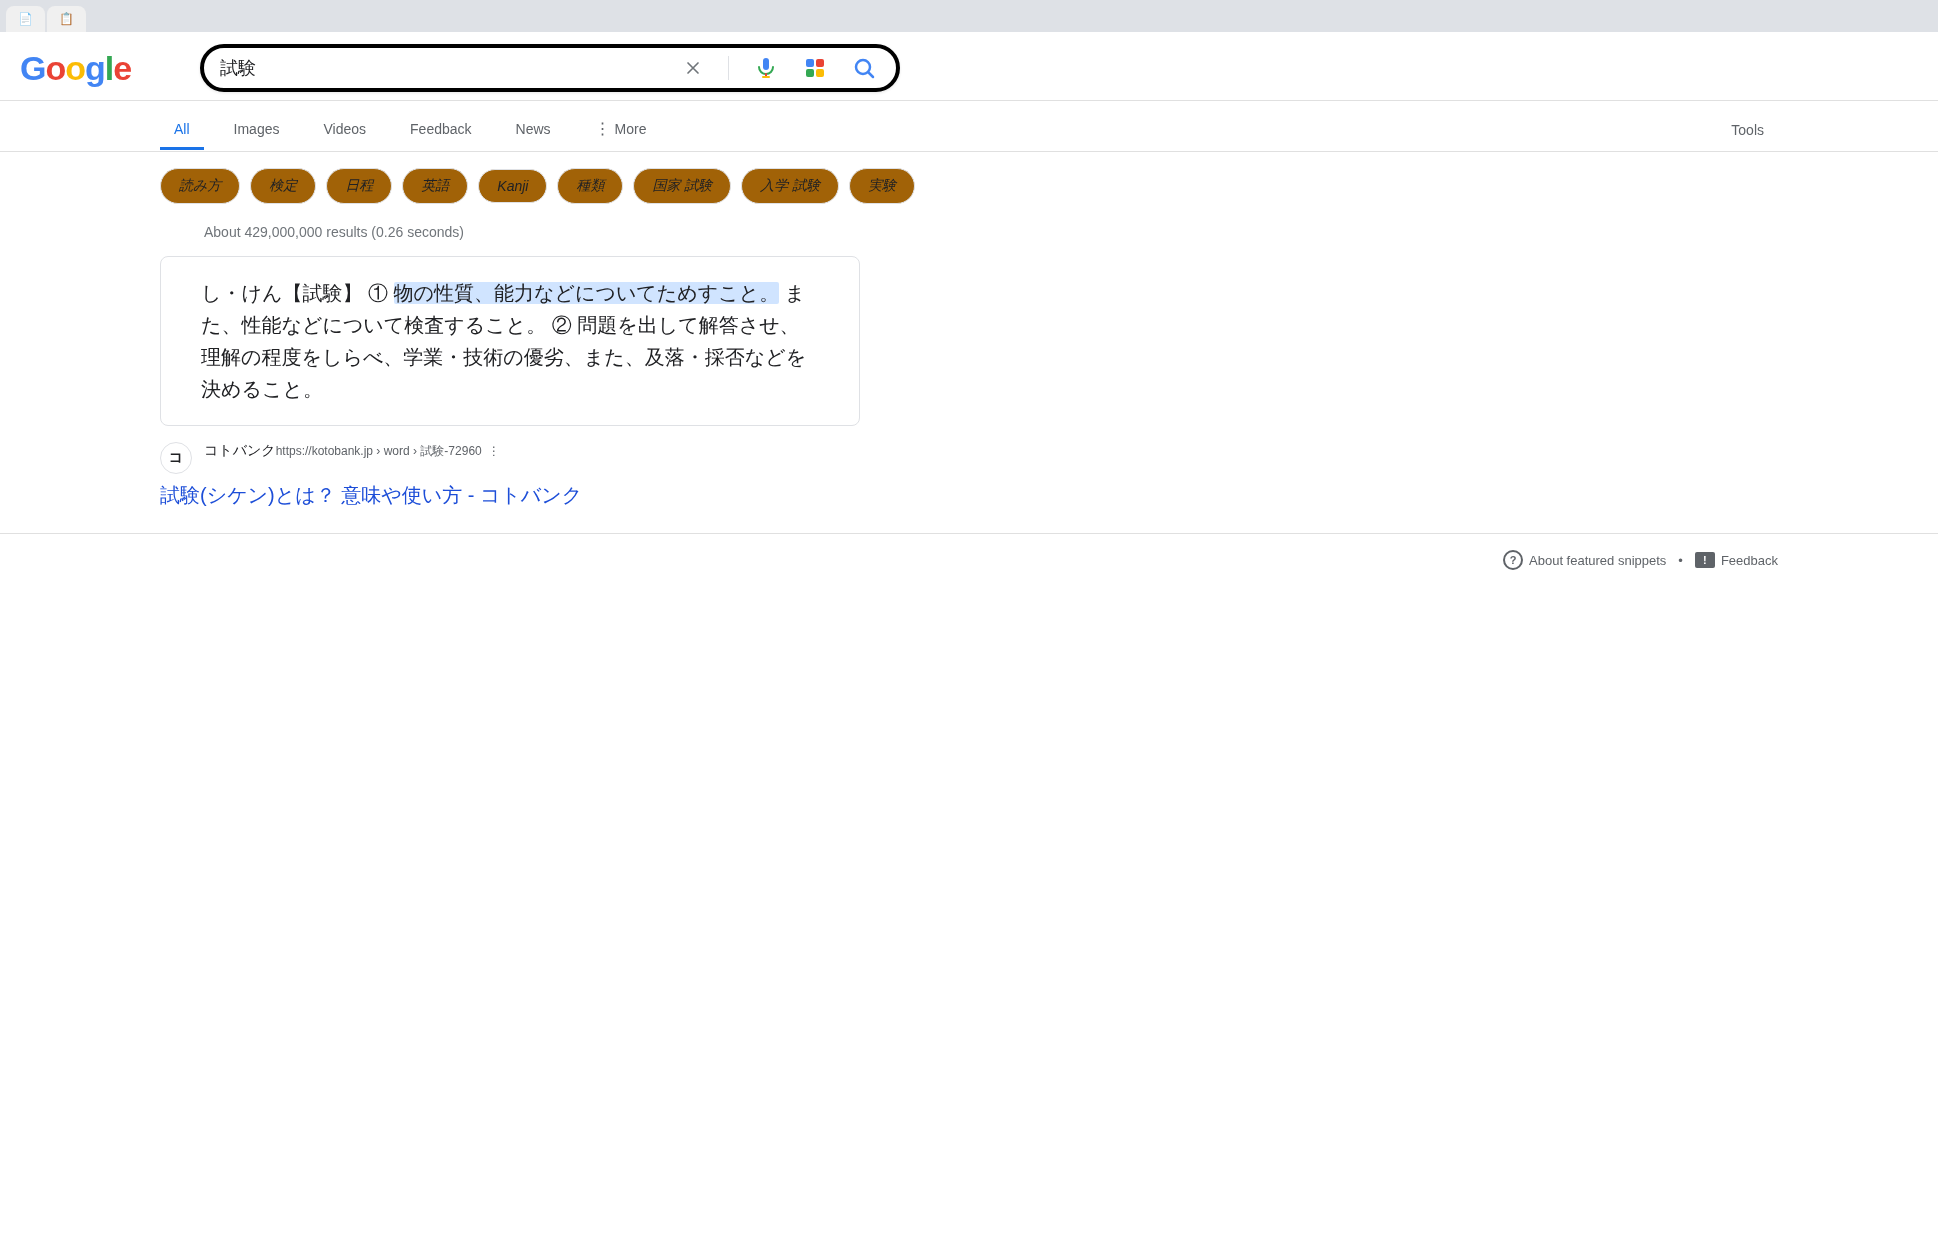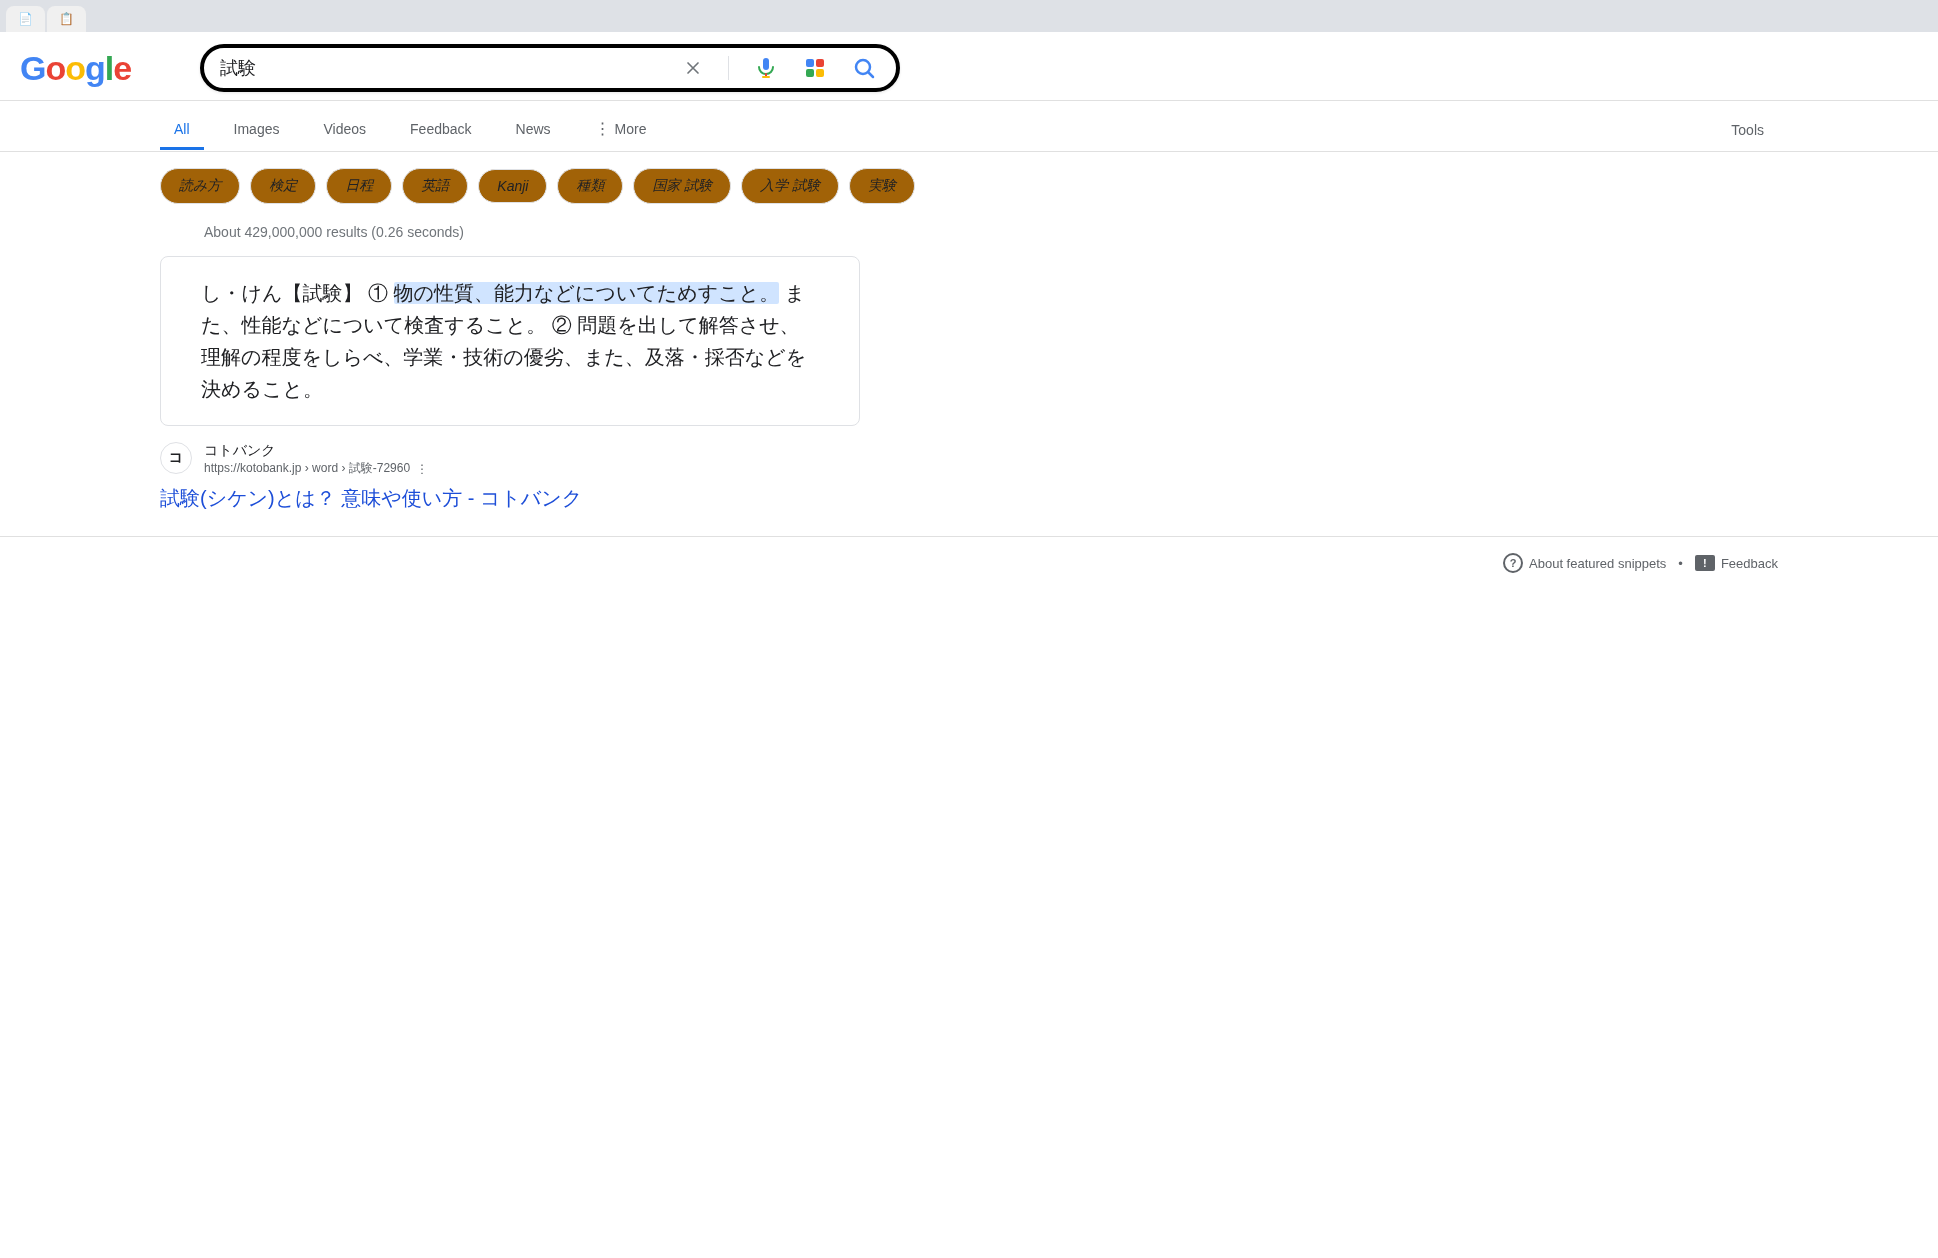--- a/index.html
+++ b/index.html
@@ -183,21 +183,21 @@
       align-items: center;
       justify-content: center;
       font-size: 14px;
       font-weight: bold;
       color: #202124;
       flex-shrink: 0;
     }
 
     .source-info {
       display: flex;
-      flex-direction: column;
+      flex-direction: row;
     }
 
     .source-name {
       font-size: 14px;
       color: #202124;
     }
 
     .source-url {
       font-size: 12px;
       color: #5f6368;

